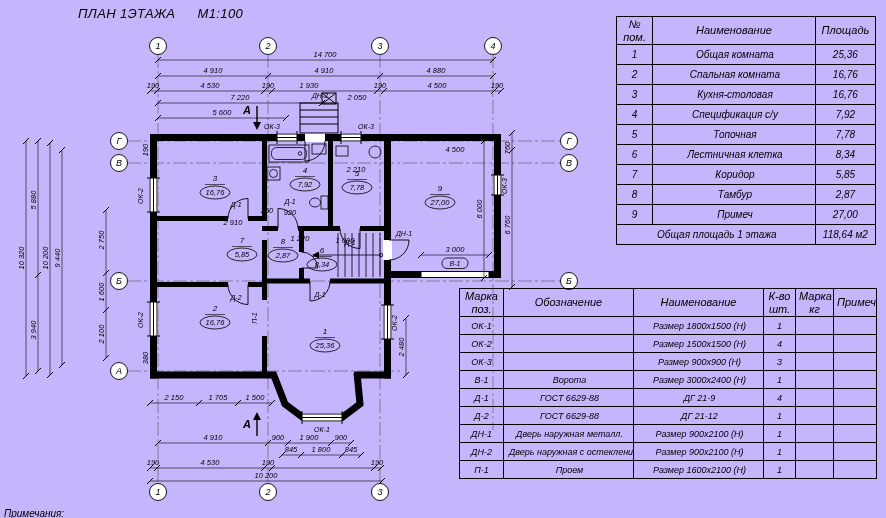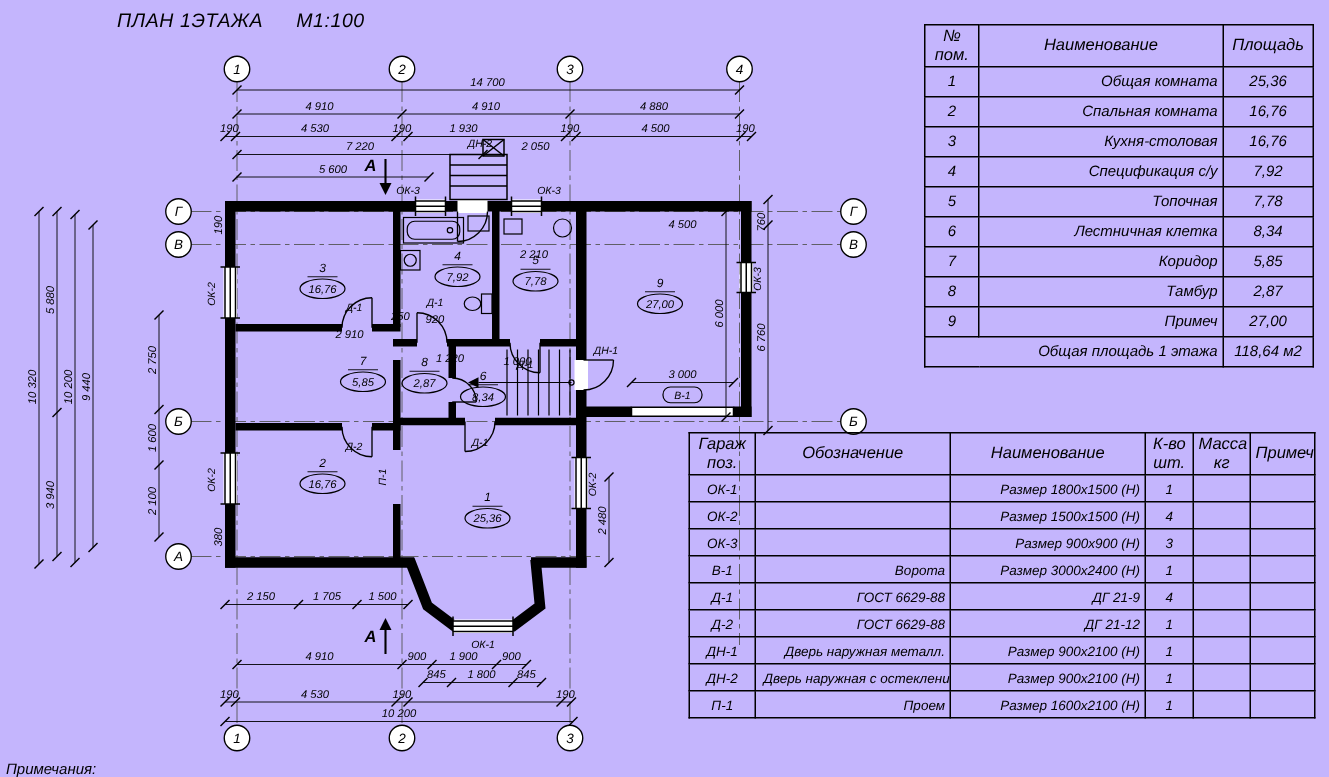--- a/index.html
+++ b/index.html
@@ -12,21 +12,21 @@
   svg#plan-svg { position:absolute; left:0; top:0; }
 
   .tbl-wrap { position:absolute; }
   .tbl-title { font-size:12px; text-align:center; margin-bottom:6px; text-decoration:underline; white-space:nowrap; }
   table { border-collapse:collapse; width:100%; table-layout:fixed; }
   th,td { border:1px solid #000; font-weight:normal; padding:1px 3px; overflow:hidden; }
   th { font-size:11px; text-align:center; white-space:normal; line-height:1.15; height:24px; vertical-align:middle; }
   td { font-size:10px; white-space:nowrap; vertical-align:middle; }
   #rooms-table td { height:20px; }
   #spec-table td { height:18px; font-size:9px; }
-  .c-left { text-align:right; padding-left:5px; }
+  .c-left { text-align:center; padding-left:5px; }
   .c-center { text-align:center; }
 
   
   .dim { font-family:"Liberation Sans",sans-serif; font-size:7.5px; fill:#000; text-anchor:middle; }
   .tag { font-family:"Liberation Sans",sans-serif; font-size:7px; fill:#000; text-anchor:middle; }
   .rnum { font-family:"Liberation Sans",sans-serif; font-size:8px; fill:#000; text-anchor:middle; }
   .sec { font-family:"Liberation Sans",sans-serif; font-size:11px; font-weight:bold; fill:#000; text-anchor:middle; }
   .axl { font-family:"Liberation Sans",sans-serif; font-size:9px; fill:#000; text-anchor:middle; }
   .thin { stroke:#000; stroke-width:0.6; }
   .tick { stroke:#000; stroke-width:1; }
@@ -501,25 +501,25 @@
         <colgroup>
           <col style="width: 44px;">
           <col style="width: 130px;">
           <col style="width: 130px;">
           <col style="width: 32px;">
           <col style="width: 38px;">
           <col style="width: 43px;">
         </colgroup>
         <thead>
           <tr>
-            <th>Гараж поз.</th>
+            <th>Марка поз.</th>
             <th>Обозначение</th>
             <th>Наименование</th>
             <th>К-во шт.</th>
-            <th>Масса кг</th>
+            <th>Марка кг</th>
             <th>Примеч.</th>
           </tr>
         </thead>
         <tbody>
           <tr>
             <td class="c-center">ОК-1</td>
             <td class="c-left"></td>
             <td class="c-left">Размер 1800х1500 (Н)</td>
             <td class="c-center">1</td>
             <td class="c-center"></td>

